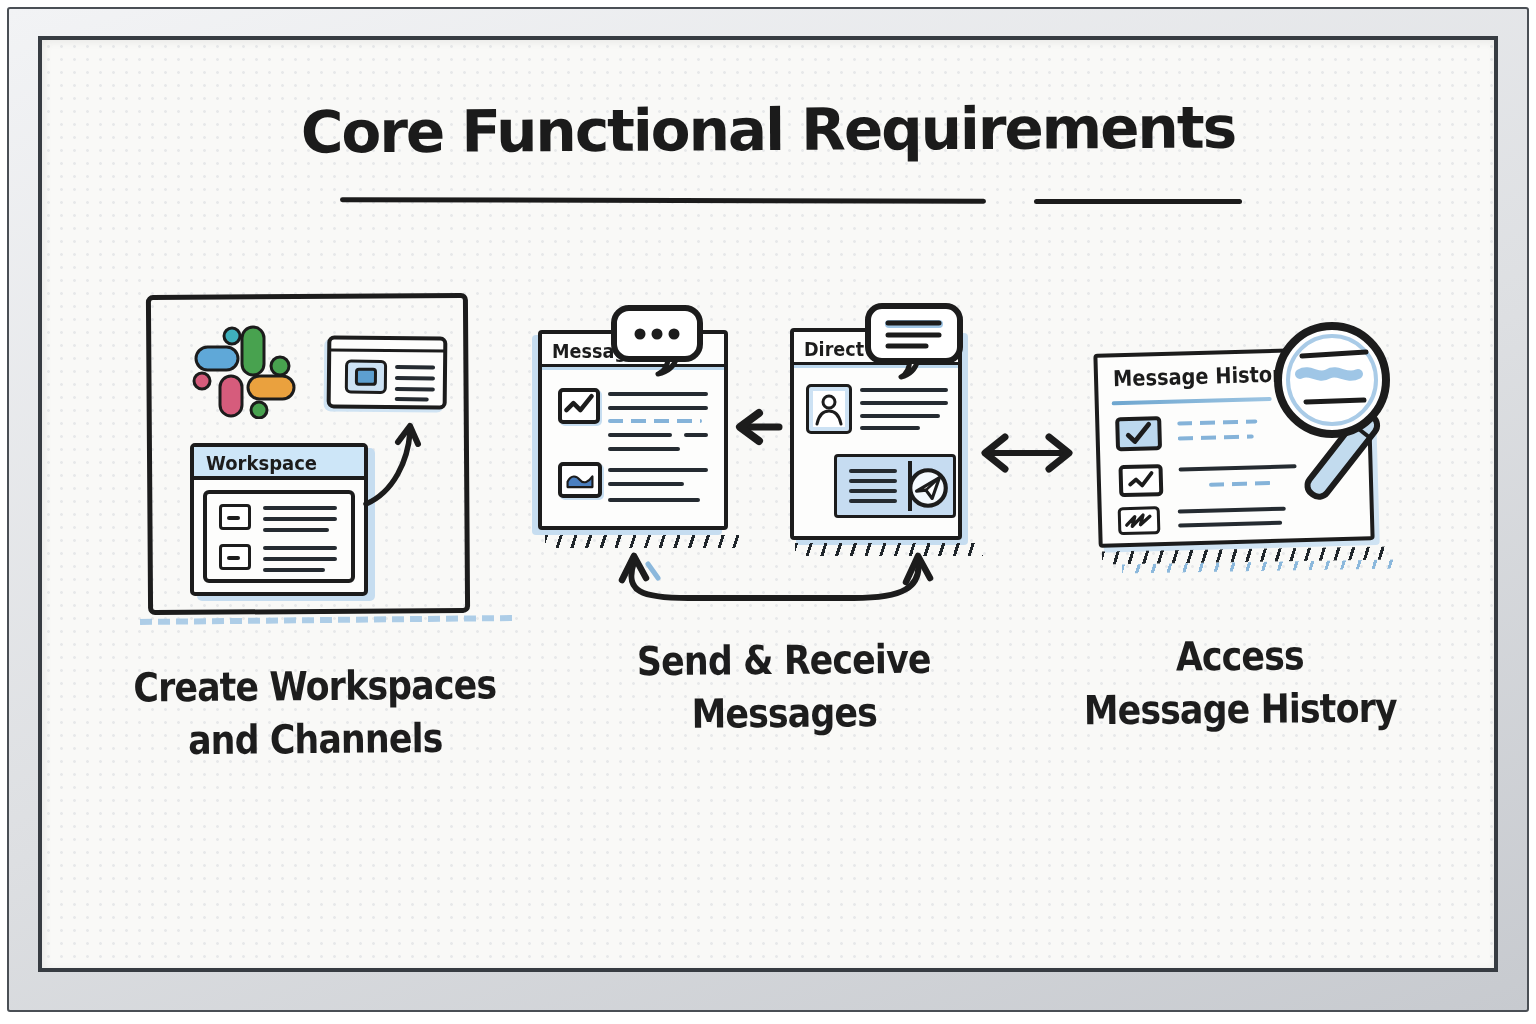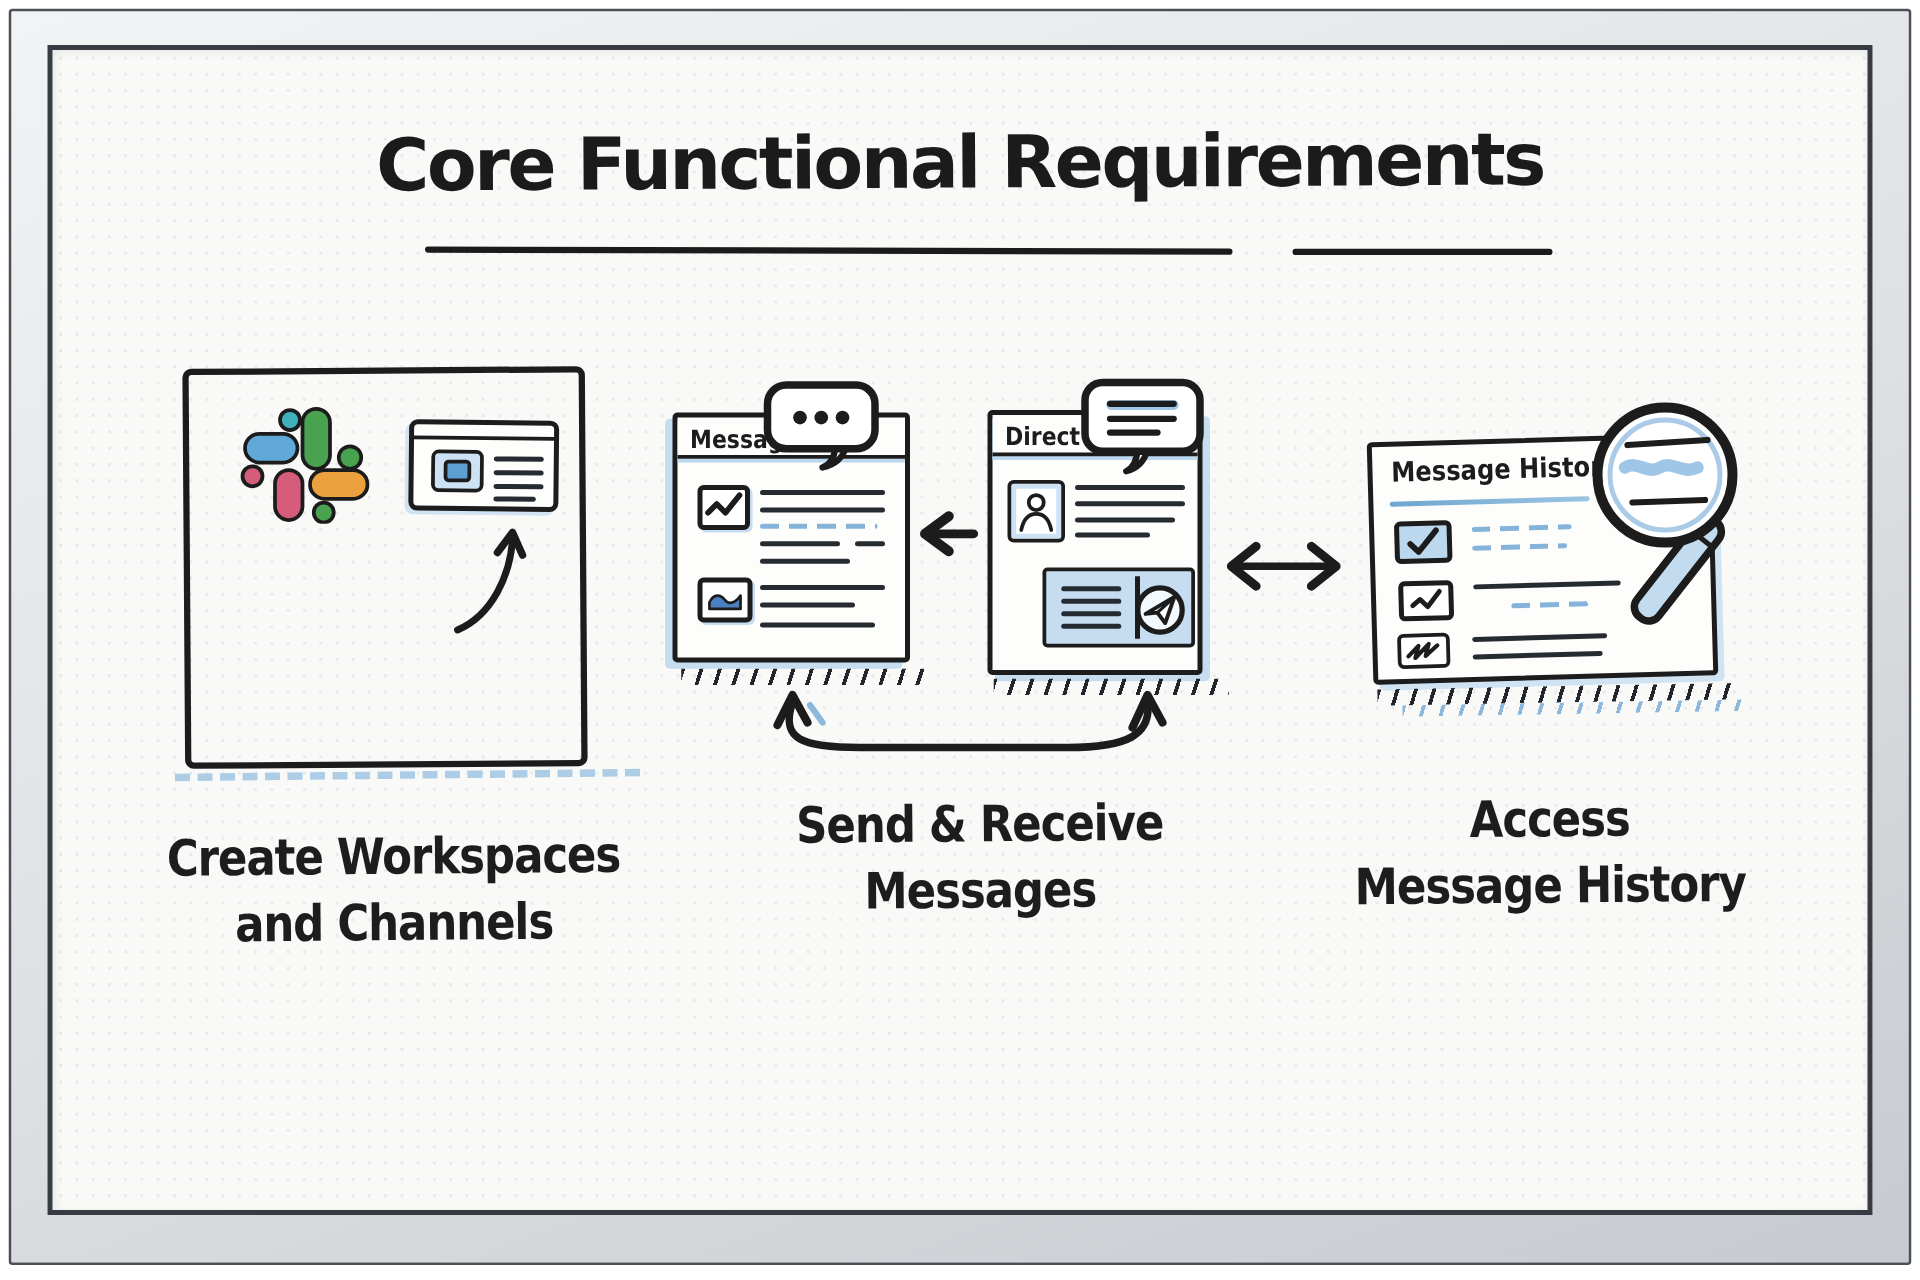--- a/index.html
+++ b/index.html
@@ -153,20 +153,39 @@
     <div class="rule"></div>
     <div class="img">
         <div class="inner"></div>
       </div>
     <div class="tl" style="left:64px; top:25px; width:40px;"></div>
     <div class="tl" style="left:64px; top:36px; width:40px;"></div>
     <div class="tl" style="left:64px; top:47px; width:40px;"></div>
     <div class="tl" style="left:64px; top:57px; width:34px;"></div>
   </div>
 
+  <div class="abs wscard">
+    <div class="hd">
+      <span>Workspace</span>
+    </div>
+    <div class="inner">
+      <div class="wsrow-box" style="left:12px; top:10px;">
+          <div class="dash"></div>
+        </div>
+      <div class="tl" style="left:56px; top:12px;  width:74px;"></div>
+      <div class="tl" style="left:56px; top:23px;  width:74px;"></div>
+      <div class="tl" style="left:56px; top:34px;  width:66px;"></div>
+      <div class="wsrow-box" style="left:12px; top:50px;">
+          <div class="dash"></div>
+        </div>
+      <div class="tl" style="left:56px; top:52px;  width:74px;"></div>
+      <div class="tl" style="left:56px; top:63px;  width:74px;"></div>
+      <div class="tl" style="left:56px; top:74px;  width:62px;"></div>
+    </div>
+  </div>
 
   <svg class="abs arr-curve" viewBox="0 0 62 88">
     <path d="M6,84 C34,72 48,40 50,12" fill="none" stroke="#1c1c1c" stroke-width="5.5" stroke-linecap="round"></path>
     <polyline points="38,22 50,6 58,24" fill="none" stroke="#1c1c1c" stroke-width="6" stroke-linecap="round" stroke-linejoin="round"></polyline>
   </svg>
 
   <div class="ground-blue"></div>
 
   <div class="panel msg-panel">
     <div class="ph">

